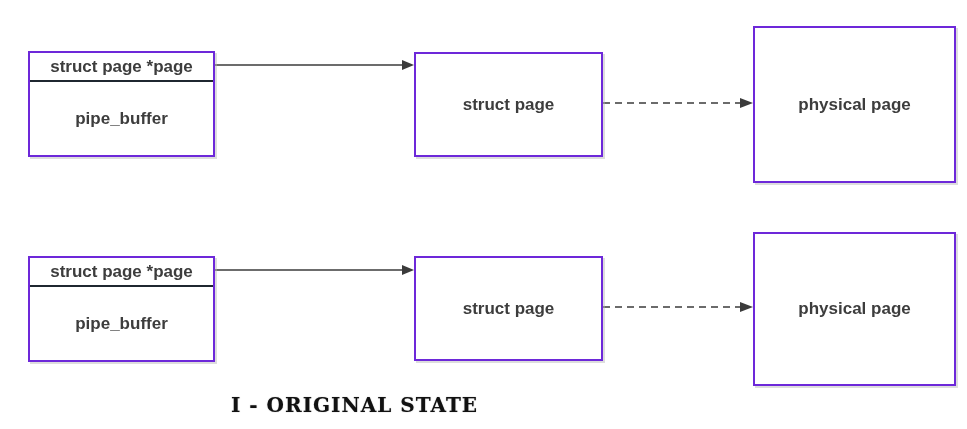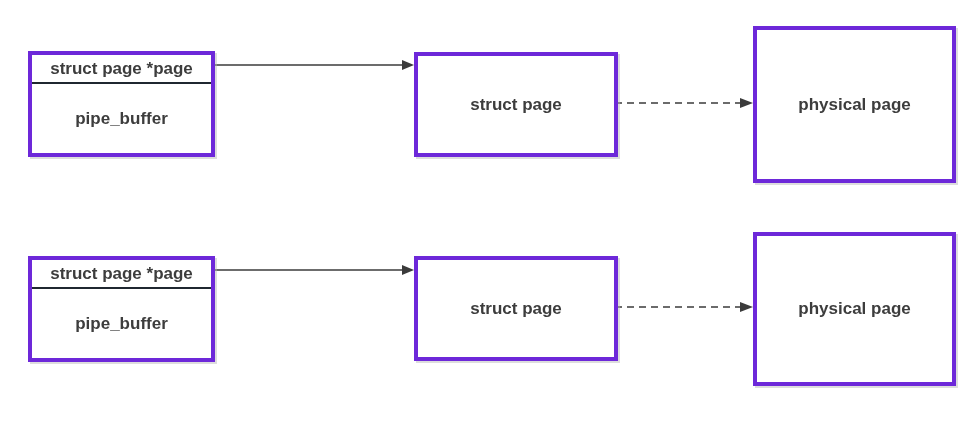--- a/index.html
+++ b/index.html
@@ -18,21 +18,21 @@
     overflow: hidden;
   }
   .arrow-layer {
     position: absolute;
     left: 0; top: 0;
     width: 967px; height: 429px;
     pointer-events: none;
   }
   .box {
     position: absolute;
-    border: 4px solid #6d28d9;
+    border: 2px solid #6d28d9;
     background: #ffffff;
     box-sizing: border-box;
     box-shadow: 2px 2px 0 rgba(180,180,180,0.45);
     display: flex;
     flex-direction: column;
     justify-content: space-between;
   }
   .box-label {
     color: #3d3d3d;
     font-weight: bold;
@@ -51,21 +51,21 @@
   .row1 .pipe-box { top: 256px; }
   .pipe-header {
     height: 27px;
     border-bottom: 2px solid #1f2730;
     display: flex;
     align-items: center;
     justify-content: center;
     flex: none;
   }
   
-  .struct-box { left: 414px; width: 204px; height: 105px; }
+  .struct-box { left: 414px; width: 189px; height: 105px; }
   .row0 .struct-box { top: 52px; }
   .row1 .struct-box { top: 256px; }
   
   .phys-box { left: 753px; width: 203px; }
   .row0 .phys-box { top: 26px; height: 157px; }
   .row1 .phys-box { top: 232px; height: 154px; }
   
   .caption {
     position: absolute;
     left: 231px;
@@ -144,14 +144,15 @@
         <span class="box-label">struct page</span>
       </div>
     </div>
     <div class="box phys-box">
       <div class="center-fill">
         <span class="box-label">physical page</span>
       </div>
     </div>
   </div>
 
+  <div class="caption">I - ORIGINAL STATE</div>
 
 </div>
 
 </body></html>

